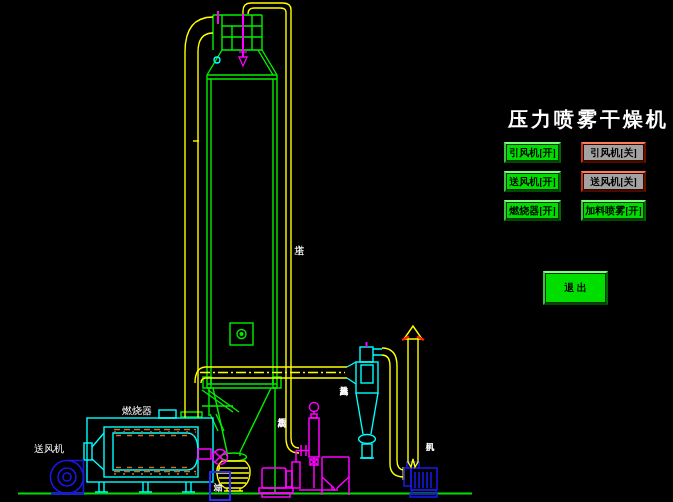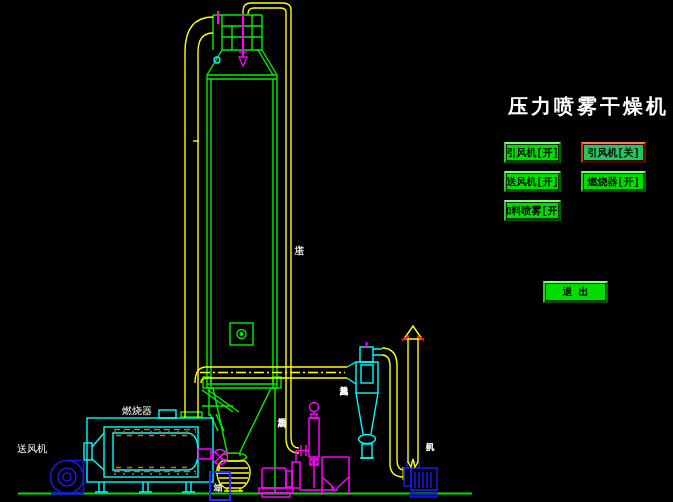--- a/index.html
+++ b/index.html
@@ -1,32 +1,32 @@
 <!DOCTYPE html>
 <html><head>
 <meta charset="utf-8">
 <style>
   html,body{margin:0;padding:0;background:#000;}
   .screen{position:relative;width:673px;height:502px;background:#000;overflow:hidden;
           font-family:"Liberation Sans",sans-serif;}
   svg{position:absolute;left:0;top:0;}
   .lbl{position:absolute;color:#fff;font-size:10px;line-height:1.15;white-space:nowrap;}
   .vert{writing-mode:vertical-rl;text-orientation:upright;letter-spacing:1px;white-space:normal;line-height:1;}
-  .title{position:absolute;left:508px;top:93px;color:#fff;font-size:20px;font-weight:bold;
+  .title{position:absolute;left:508px;top:106px;color:#fff;font-size:20px;font-weight:bold;
          letter-spacing:3px;}
   .btns{position:absolute;left:504px;top:142px;display:grid;
         grid-template-columns:57px 65px;column-gap:20px;row-gap:8px;grid-auto-rows:21px;}
   .btn{display:flex;align-items:center;justify-content:center;font-size:10px;font-weight:bold;
        color:#000;cursor:pointer;white-space:nowrap;overflow:hidden;padding:0;
-       font-family:Liberation Mono, monospace;}
+       font-family:Liberation Serif, serif;}
   .btn.on{background:#00DE00;border:2px solid;border-color:#7cff7c #006a00 #004a00 #40c040;
           box-shadow:inset 0 0 0 1px #003000;}
-  .btn.off{background:#22c55e;border:2px solid;border-color:#ff7c5a #6a0e00 #4a0a00 #c03820;
+  .btn.off{background:#a3a3a3;border:2px solid;border-color:#ff7c5a #6a0e00 #4a0a00 #c03820;
            box-shadow:inset 0 0 0 1px #300800;}
-  .exit{position:absolute;left:543px;top:281px;width:65px;height:22px;}
+  .exit{position:absolute;left:543px;top:271px;width:65px;height:34px;}
 </style>
 </head>
 <body>
 
 <div class="screen">
 
   <svg width="673" height="502" viewBox="0 0 673 502" fill="none">
 
     <g stroke="#00E000" stroke-width="2">
       <path d="M18,493.5 H472"></path>
@@ -180,31 +180,32 @@
       <path d="M408,338 V456 M418,338 V456"></path>
       <path d="M404,339 L413,326 L422,339 M404,339 H422"></path>
       <polyline points="408,456 408,462 411,467 413,459 415,467 418,462 418,456"></polyline>
       <path d="M402,340 L409,336.5" stroke="#FF2000" stroke-width="2.5"></path>
       <path d="M417,336.5 L424,340" stroke="#FF2000" stroke-width="2.5"></path>
     </g>
   </svg>
 
   <div class="lbl vert" style="left:294px;top:236px;">主塔</div>
   <div class="lbl" style="left:122px;top:405px;">燃烧器</div>
-  <div class="lbl" style="left:17px;top:443px;">送风机</div>
+  <div class="lbl" style="left:34px;top:443px;">送风机</div>
   <div class="lbl vert" style="left:213px;top:475px;font-size:9px;">油箱</div>
   <div class="lbl vert" style="left:277px;top:411px;font-size:9px;letter-spacing:0;">高压均质泵</div>
   <div class="lbl vert" style="left:339px;top:379px;font-size:9px;letter-spacing:0;">旋风分离器</div>
   <div class="lbl vert" style="left:425px;top:435px;font-size:9px;letter-spacing:0;">引风机</div>
 
   <div class="title">压力喷雾干燥机</div>
 
   <div class="btns">
     <button class="btn on">引风机[开]</button>
     <button class="btn off">引风机[关]</button>
     <button class="btn on">送风机[开]</button>
+    <button class="btn off">送风机[关]</button>
     <button class="btn on">燃烧器[开]</button>
     <button class="btn on">加料喷雾[开]</button>
   </div>
 
   <button class="btn on exit">退 出</button>
 
 </div>
 
 </body></html>

